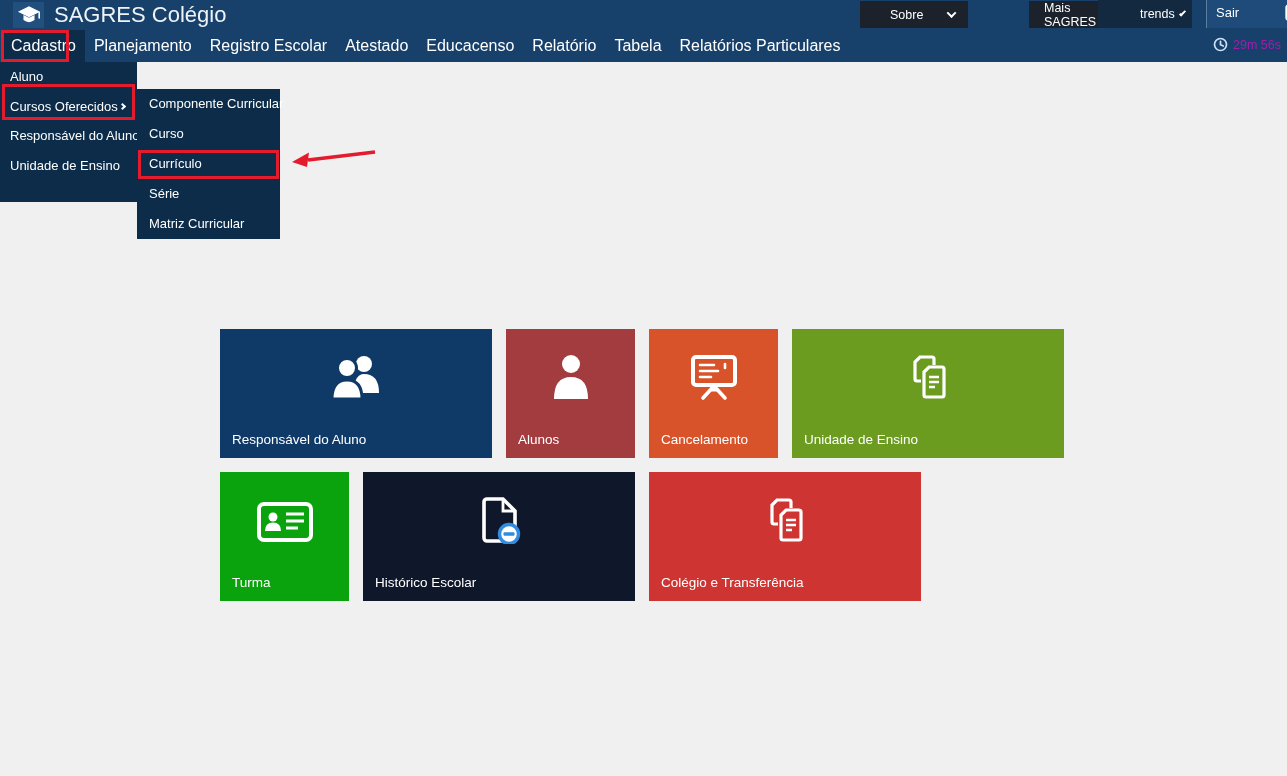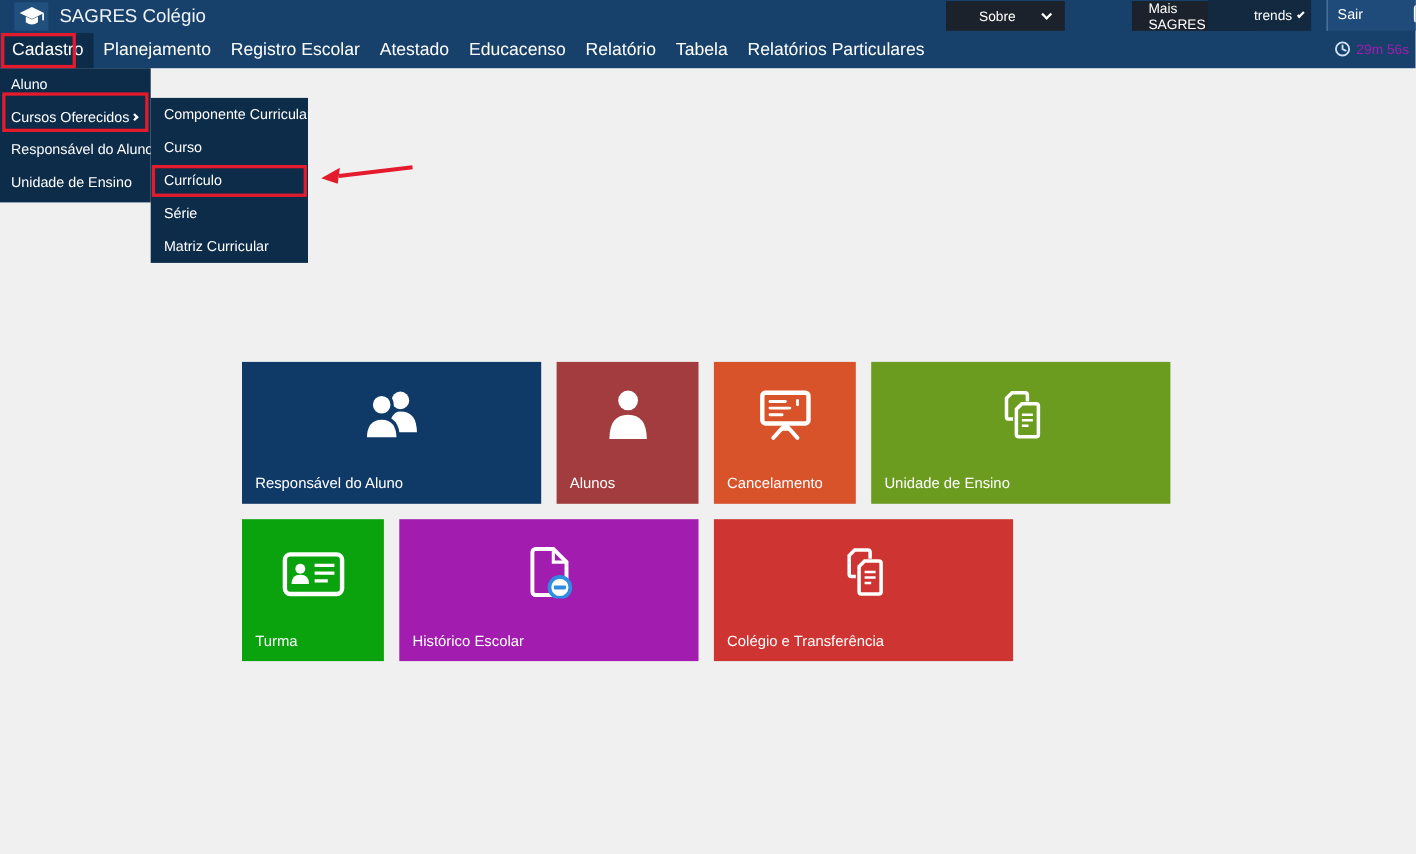--- a/index.html
+++ b/index.html
@@ -6,36 +6,36 @@
   html,body { width:1287px; height:776px; }
   body {
     position:relative; overflow:hidden;
     background:#f0f0f0;
     font-family:"Liberation Sans", sans-serif;
     -webkit-font-smoothing:antialiased;
   }
   
   .topbar { position:absolute; left:0; top:0; width:1287px; height:30px; background:#17416b; }
   .logo-box { position:absolute; left:13px; top:2px; width:31px; height:26px; background:#214f7e; display:flex; align-items:center; justify-content:center; }
-  .app-title { position:absolute; left:54px; top:0; height:30px; line-height:30px; color:#eef3f8; font-size:17px; }
+  .app-title { position:absolute; left:54px; top:0; height:30px; line-height:30px; color:#eef3f8; font-size:22px; }
   .tb-drop { position:absolute; top:1px; height:27px; display:flex; align-items:center; color:#fff; font-size:12.5px; cursor:pointer;padding-left:42px; }
   .tb-dark { background:#1b222b; }
   .drop-sobre { left:860px; width:108px; padding:0 13px 0 30px; justify-content:space-between; }
   .drop-mais { left:1029px; width:111px; padding:0 12px 0 15px; justify-content:space-between; }
   .drop-trends { left:1098px; width:94px; top:0; height:28px; background:#12293f; justify-content:flex-end; padding-right:8px; gap:6px; }
   .sair-area { position:absolute; left:1206px; top:0; width:101px; height:28px; background:#1e4b7a; border-left:1px solid #5b7fa3; display:flex; align-items:center; justify-content:space-between; padding:0 4px 4px 9px; color:#fff; font-size:13px; cursor:pointer; }
   .chev { display:inline-block; width:7px; height:7px; border-right:2px solid #fff; border-bottom:2px solid #fff; transform:rotate(45deg) translate(-1px,-1px); }
   .chev-right { transform:rotate(-45deg); }
   
   .menubar { position:absolute; left:0; top:30px; width:1287px; height:32px; background:#17416b; display:flex; align-items:stretch; padding-left:2px; }
   .menu-item { display:flex; align-items:center; padding:0 9px; color:#fff; font-size:16px; cursor:pointer; white-space:nowrap; }
   .menu-item.active { background:#0c2c49; }
   .timer { position:absolute; right:6px; top:37px; display:flex; align-items:center; gap:5px; color:#a21caf; font-size:12.5px; }
   
-  .dd-panel { position:absolute; left:0; top:62px; width:137px; height:122px; background:#0c2c49; z-index:5; }
+  .dd-panel { position:absolute; left:0; top:62px; width:137px; height:140px; background:#0c2c49; z-index:5; }
   .dd-item { position:relative; height:29.5px; line-height:29.5px; padding-left:10px; color:#fff; font-size:13px; cursor:pointer; white-space:nowrap; }
   .dd-item .chev { position:absolute; right:12px; top:12px; width:5px; height:5px; }
   .sub-panel { position:absolute; left:137px; top:89px; width:143px; height:150px; background:#0c2c49; z-index:5; }
   .sub-item { height:30px; line-height:30px; padding-left:12px; color:#fff; font-size:13px; cursor:pointer; white-space:nowrap; }
   
   .ann { position:absolute; border:3px solid #e31b2d; z-index:9; pointer-events:none; }
   .ann-cadastro { left:1px; top:30px; width:68px; height:32px; }
   .ann-cursos { left:2px; top:84px; width:133px; height:36px; }
   .ann-curriculo { left:138px; top:150px; width:141px; height:29px; }
   .ann-arrow { position:absolute; left:290px; top:146px; z-index:9; pointer-events:none; }
@@ -44,21 +44,21 @@
   .tile { position:relative; cursor:pointer; }
   .tile.wide { grid-column:span 2; }
   .tile .t-icon { position:absolute; top:24px; left:50%; transform:translateX(-50%); }
   .tile .t-label { position:absolute; left:12px; bottom:11px; color:#fff; font-size:13.5px; white-space:nowrap; }
   .tile-resp { background:#0f3a68; }
   .tile-alunos { background:#a23c3e; }
   .tile-cancel { background:#d9532a; }
   .tile-unidade { background:#6b9c1f; }
   .tile-turma { background:#0aa30d; }
   .tile-reman { background:#373737; }
-  .tile-hist { background:#a21caf; }
+  .tile-hist { background:#0f172a; }
   .tile-evasao { background:#ce3431; }
   .tile-unidade .page-bg { fill:#6b9c1f; }
   .tile-evasao .page-bg { fill:#ce3431; }
 </style>
 </head>
 <body>
 
 <header class="topbar">
   <div class="logo-box">
     <svg width="24" height="21" viewBox="0 0 26 22">

